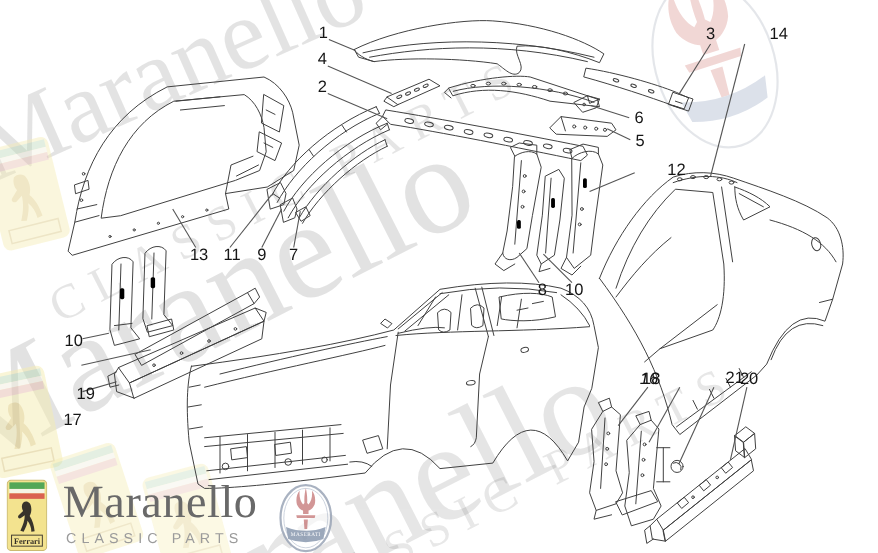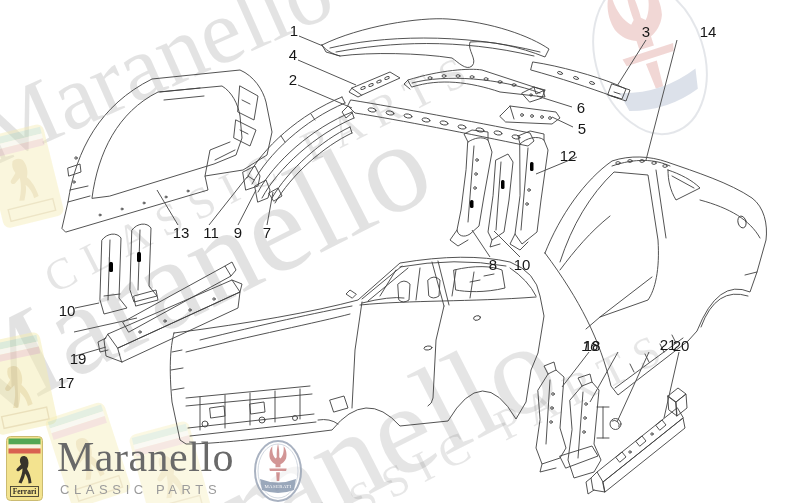--- a/index.html
+++ b/index.html
@@ -357,21 +357,21 @@
       <line x1="679" y1="352" x2="664" y2="418" stroke="#555555" stroke-width="1"></line>
     </svg>
   <div id="callout-labels">
       <div class="callout" style="left: 294px; top: 30px;">1</div>
       <div class="callout" style="left: 293px; top: 54px;">4</div>
       <div class="callout" style="left: 293px; top: 79px;">2</div>
       <div class="callout" style="left: 646px; top: 31px;">3</div>
       <div class="callout" style="left: 708px; top: 31px;">14</div>
       <div class="callout" style="left: 581px; top: 107px;">6</div>
       <div class="callout" style="left: 582px; top: 128px;">5</div>
-      <div class="callout" style="left: 568px; top: 155px;">12</div>
+      <div class="callout" style="left: 615px; top: 155px;">12</div>
       <div class="callout" style="left: 181px; top: 232px;">13</div>
       <div class="callout" style="left: 211px; top: 232px;">11</div>
       <div class="callout" style="left: 238px; top: 232px;">9</div>
       <div class="callout" style="left: 267px; top: 232px;">7</div>
       <div class="callout" style="left: 67px; top: 310px;">10</div>
       <div class="callout" style="left: 66px; top: 334px; margin-top: 48px;">17</div>
       <div class="callout" style="left: 67px; top: 358px; margin-left: 11px;">19</div>
       <div class="callout" style="left: 493px; top: 264px;">8</div>
       <div class="callout" style="left: 522px; top: 264px;">10</div>
       <div class="callout" style="left: 592px; top: 345px;">18</div>

